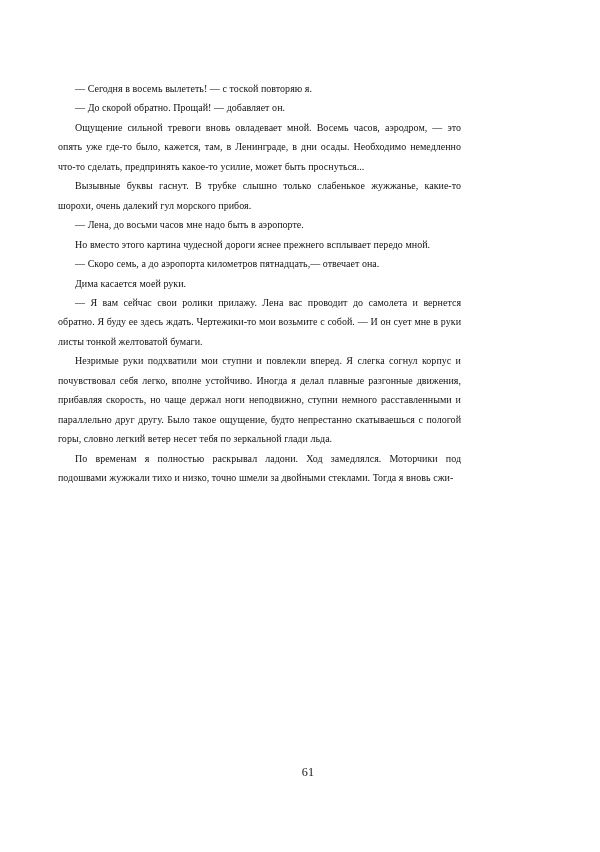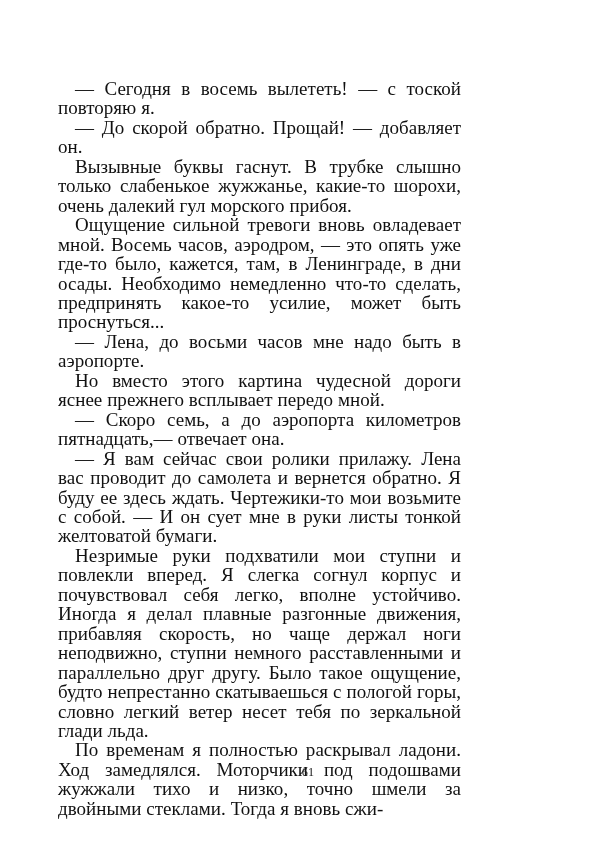--- a/index.html
+++ b/index.html
@@ -28,21 +28,21 @@
     position: absolute;
     left: 58px;
     top: 79px;
     width: 403px;
   }
   .para {
     margin: 0;
     text-indent: 17px;
     text-align: justify;
     text-justify: inter-word;
-    font-size: 19px;
+    font-size: 10px;
     line-height: 19.45px;
     letter-spacing: 0.02px;
     word-spacing: 0.1px;
     hyphens: manual;
   }
   .folio {
     position: absolute;
     left: 8px;
     top: 765px;
     width: 600px;
@@ -54,25 +54,26 @@
   }
 </style>
 </head>
 <body>
 
 <div class="page">
 
   <div class="text-block">
     <p class="para">— Сегодня в восемь вылететь! — с тоской повторяю я.</p>
     <p class="para">— До скорой обратно. Прощай! — добавляет он.</p>
+    <p class="para">Ощущение сильной тревоги вновь овладевает мной. Восемь часов, аэродром, — это опять уже где-то было, кажется, там, в Ленинграде, в дни осады. Необходимо немедленно что-то сделать, предпринять какое-то усилие, может быть проснуться...</p>
     <p class="para">Вызывные буквы гаснут. В трубке слышно только слабенькое жужжанье, какие-то шорохи, очень далекий гул морского прибоя.</p>
-    <p class="para">Ощущение сильной тревоги вновь овладевает мной. Восемь часов, аэродром, — это опять уже где-то было, кажется, там, в Ленинграде, в дни осады. Необходимо немедленно что-то сделать, предпринять какое-то усилие, может быть проснуться...</p>
     <p class="para">— Лена, до восьми часов мне надо быть в аэропорте.</p>
     <p class="para">Но вместо этого картина чудесной дороги яснее прежнего всплывает передо мной.</p>
     <p class="para">— Скоро семь, а до аэропорта километров пятнадцать,— отвечает она.</p>
+    <p class="para">Дима касается моей руки.</p>
     <p class="para">— Я вам сейчас свои ролики прилажу. Лена вас проводит до самолета и вернется обратно. Я буду ее здесь ждать. Чертежики-то мои возьмите с собой. — И он сует мне в руки листы тонкой желтоватой бумаги.</p>
     <p class="para">Незримые руки подхватили мои ступни и повлекли вперед. Я слегка согнул корпус и почувствовал себя легко, вполне устойчиво. Иногда я делал плавные разгонные движения, прибавляя скорость, но чаще держал ноги неподвижно, ступни немного расставленными и параллельно друг другу. Было такое ощущение, будто непрестанно скатываешься с пологой горы, словно легкий ветер несет тебя по зеркальной глади льда.</p>
     <p class="para">По временам я полностью раскрывал ладони. Ход замедлялся. Моторчики под подошвами жужжали тихо и низко, точно шмели за двойными стеклами. Тогда я вновь сжи-</p>
   </div>
 
   <div class="folio">61</div>
 
 </div>
 
 </body></html>

